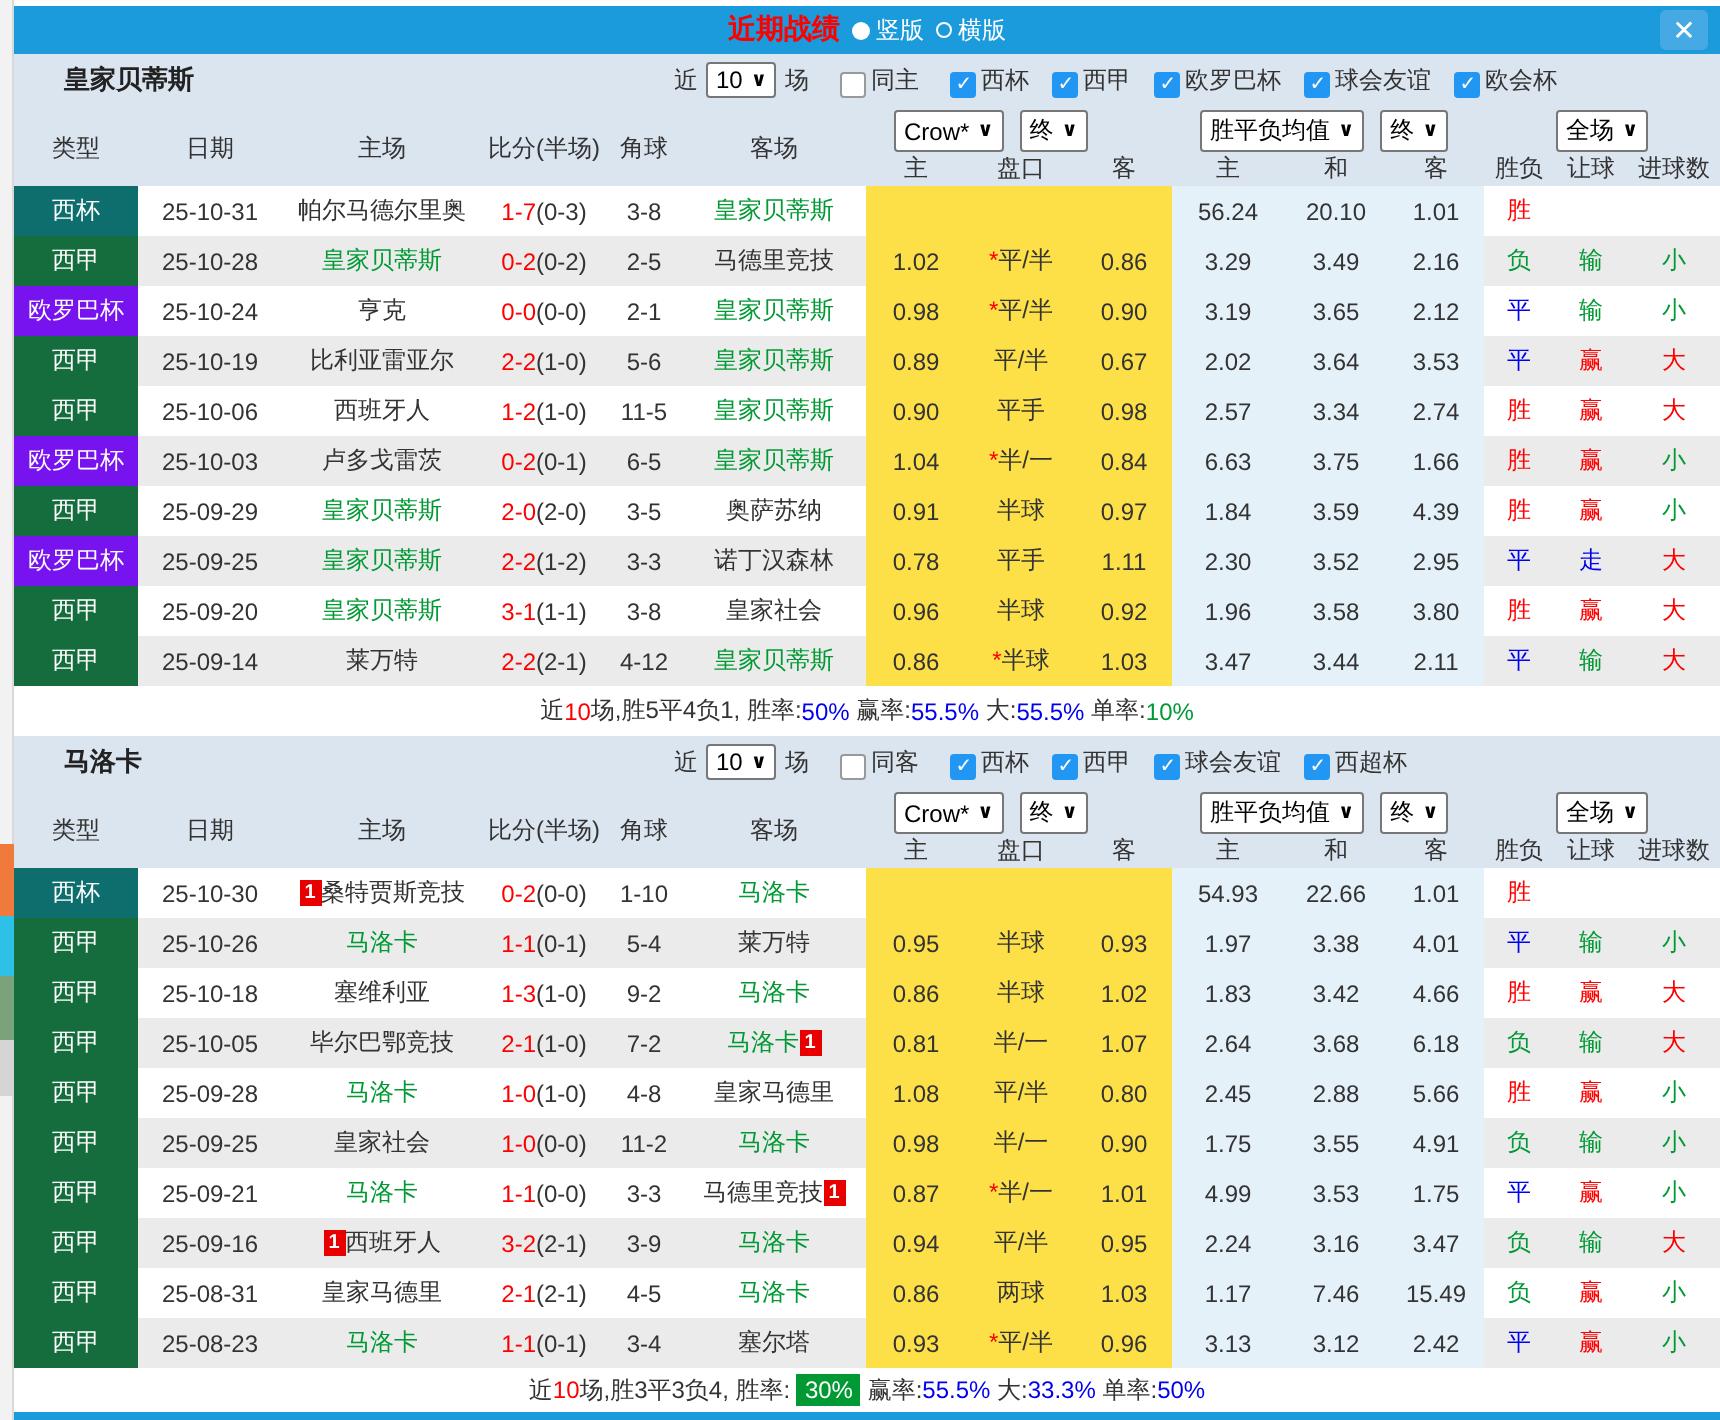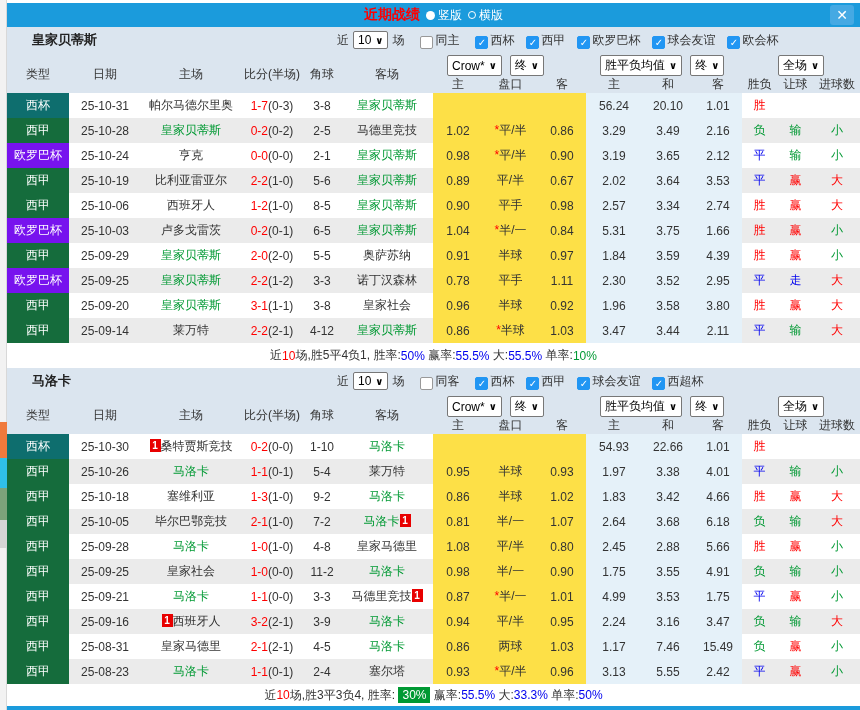--- a/index.html
+++ b/index.html
@@ -260,21 +260,21 @@
     <td class="c-res altbg" style="color: rgb(0, 0, 238);">平</td>
     <td class="c-wl altbg" style="color: rgb(255, 0, 0);">赢</td>
     <td class="c-size altbg" style="color: rgb(255, 0, 0);">大</td>
   </tr>
 
   <tr>
     <td class="c-type" style="background: rgb(21, 108, 60);">西甲</td>
     <td class="c-date altbg">25-10-06</td>
     <td class="c-home altbg"><span>西班牙人</span></td>
     <td class="c-score altbg"><span class="score-full">1-2</span><span class="score-half">(1-0)</span></td>
-    <td class="c-corner altbg">8-5</td>
+    <td class="c-corner altbg">11-5</td>
     <td class="c-away altbg"><span style="color: rgb(0, 153, 51);">皇家贝蒂斯</span></td>
     <td class="c-o1 crow-bg">0.90</td>
     <td class="c-hcap crow-bg">平手</td>
     <td class="c-o2 crow-bg">0.98</td>
     <td class="c-a1 avg-bg">2.57</td>
     <td class="c-a2 avg-bg">3.34</td>
     <td class="c-a3 avg-bg">2.74</td>
     <td class="c-res altbg" style="color: rgb(255, 0, 0);">胜</td>
     <td class="c-wl altbg" style="color: rgb(255, 0, 0);">赢</td>
     <td class="c-size altbg" style="color: rgb(255, 0, 0);">大</td>
@@ -283,34 +283,34 @@
   <tr>
     <td class="c-type" style="background: rgb(119, 19, 238);">欧罗巴杯</td>
     <td class="c-date altbg">25-10-03</td>
     <td class="c-home altbg"><span>卢多戈雷茨</span></td>
     <td class="c-score altbg"><span class="score-full">0-2</span><span class="score-half">(0-1)</span></td>
     <td class="c-corner altbg">6-5</td>
     <td class="c-away altbg"><span style="color: rgb(0, 153, 51);">皇家贝蒂斯</span></td>
     <td class="c-o1 crow-bg">1.04</td>
     <td class="c-hcap crow-bg"><span class="star">*</span><span>半/一</span></td>
     <td class="c-o2 crow-bg">0.84</td>
-    <td class="c-a1 avg-bg">5.31</td>
+    <td class="c-a1 avg-bg">6.63</td>
     <td class="c-a2 avg-bg">3.75</td>
     <td class="c-a3 avg-bg">1.66</td>
     <td class="c-res altbg" style="color: rgb(255, 0, 0);">胜</td>
     <td class="c-wl altbg" style="color: rgb(255, 0, 0);">赢</td>
     <td class="c-size altbg" style="color: rgb(0, 153, 51);">小</td>
   </tr>
 
   <tr>
     <td class="c-type" style="background: rgb(21, 108, 60);">西甲</td>
     <td class="c-date altbg">25-09-29</td>
     <td class="c-home altbg"><span style="color: rgb(0, 153, 51);">皇家贝蒂斯</span></td>
     <td class="c-score altbg"><span class="score-full">2-0</span><span class="score-half">(2-0)</span></td>
-    <td class="c-corner altbg">5-5</td>
+    <td class="c-corner altbg">3-5</td>
     <td class="c-away altbg"><span>奥萨苏纳</span></td>
     <td class="c-o1 crow-bg">0.91</td>
     <td class="c-hcap crow-bg">半球</td>
     <td class="c-o2 crow-bg">0.97</td>
     <td class="c-a1 avg-bg">1.84</td>
     <td class="c-a2 avg-bg">3.59</td>
     <td class="c-a3 avg-bg">4.39</td>
     <td class="c-res altbg" style="color: rgb(255, 0, 0);">胜</td>
     <td class="c-wl altbg" style="color: rgb(255, 0, 0);">赢</td>
     <td class="c-size altbg" style="color: rgb(0, 153, 51);">小</td>
@@ -646,27 +646,27 @@
     <td class="c-res altbg" style="color: rgb(0, 153, 51);">负</td>
     <td class="c-wl altbg" style="color: rgb(255, 0, 0);">赢</td>
     <td class="c-size altbg" style="color: rgb(0, 153, 51);">小</td>
   </tr>
 
   <tr>
     <td class="c-type" style="background: rgb(21, 108, 60);">西甲</td>
     <td class="c-date altbg">25-08-23</td>
     <td class="c-home altbg"><span style="color: rgb(0, 153, 51);">马洛卡</span></td>
     <td class="c-score altbg"><span class="score-full">1-1</span><span class="score-half">(0-1)</span></td>
-    <td class="c-corner altbg">2-4</td>
+    <td class="c-corner altbg">3-4</td>
     <td class="c-away altbg"><span>塞尔塔</span></td>
     <td class="c-o1 crow-bg">0.93</td>
     <td class="c-hcap crow-bg"><span class="star">*</span><span>平/半</span></td>
     <td class="c-o2 crow-bg">0.96</td>
     <td class="c-a1 avg-bg">3.13</td>
-    <td class="c-a2 avg-bg">5.55</td>
+    <td class="c-a2 avg-bg">3.12</td>
     <td class="c-a3 avg-bg">2.42</td>
     <td class="c-res altbg" style="color: rgb(0, 0, 238);">平</td>
     <td class="c-wl altbg" style="color: rgb(255, 0, 0);">赢</td>
     <td class="c-size altbg" style="color: rgb(0, 153, 51);">小</td>
   </tr>
 </tbody>
     </table>
     <div class="summary-row">
           <span style="color: rgb(51, 51, 51); white-space: pre;">近</span>
           <span style="color: rgb(255, 0, 0); white-space: pre;">10</span>

